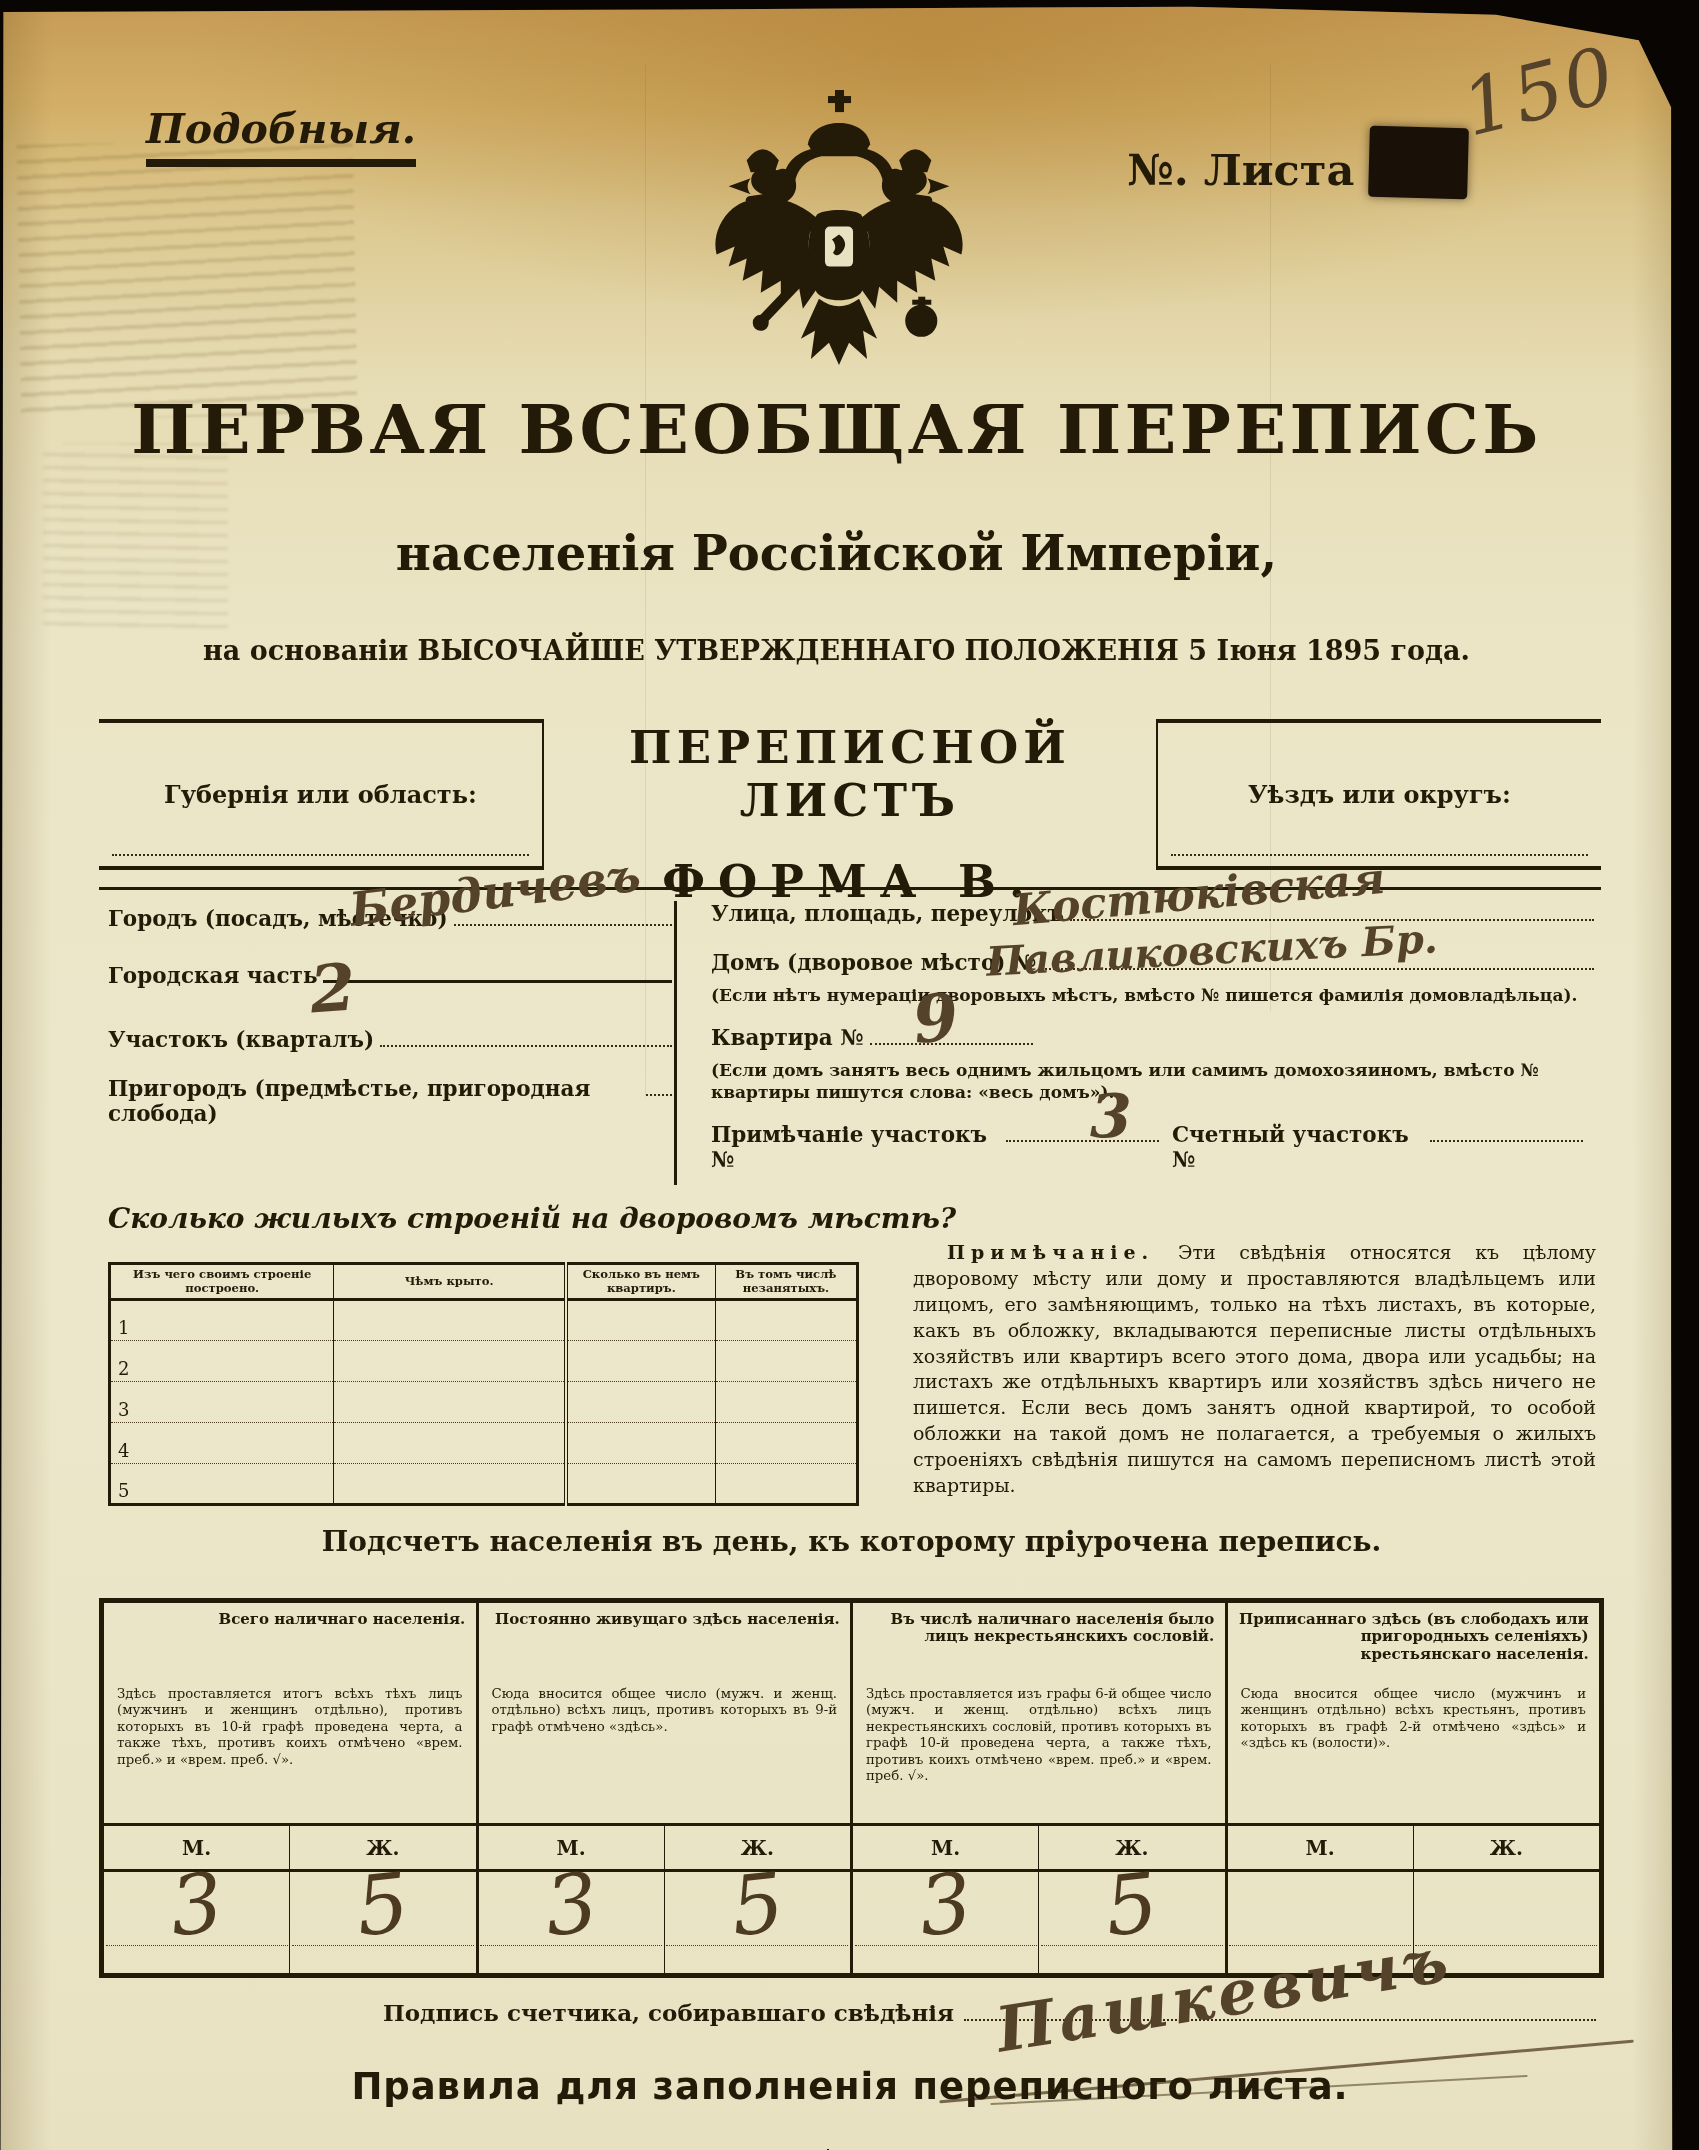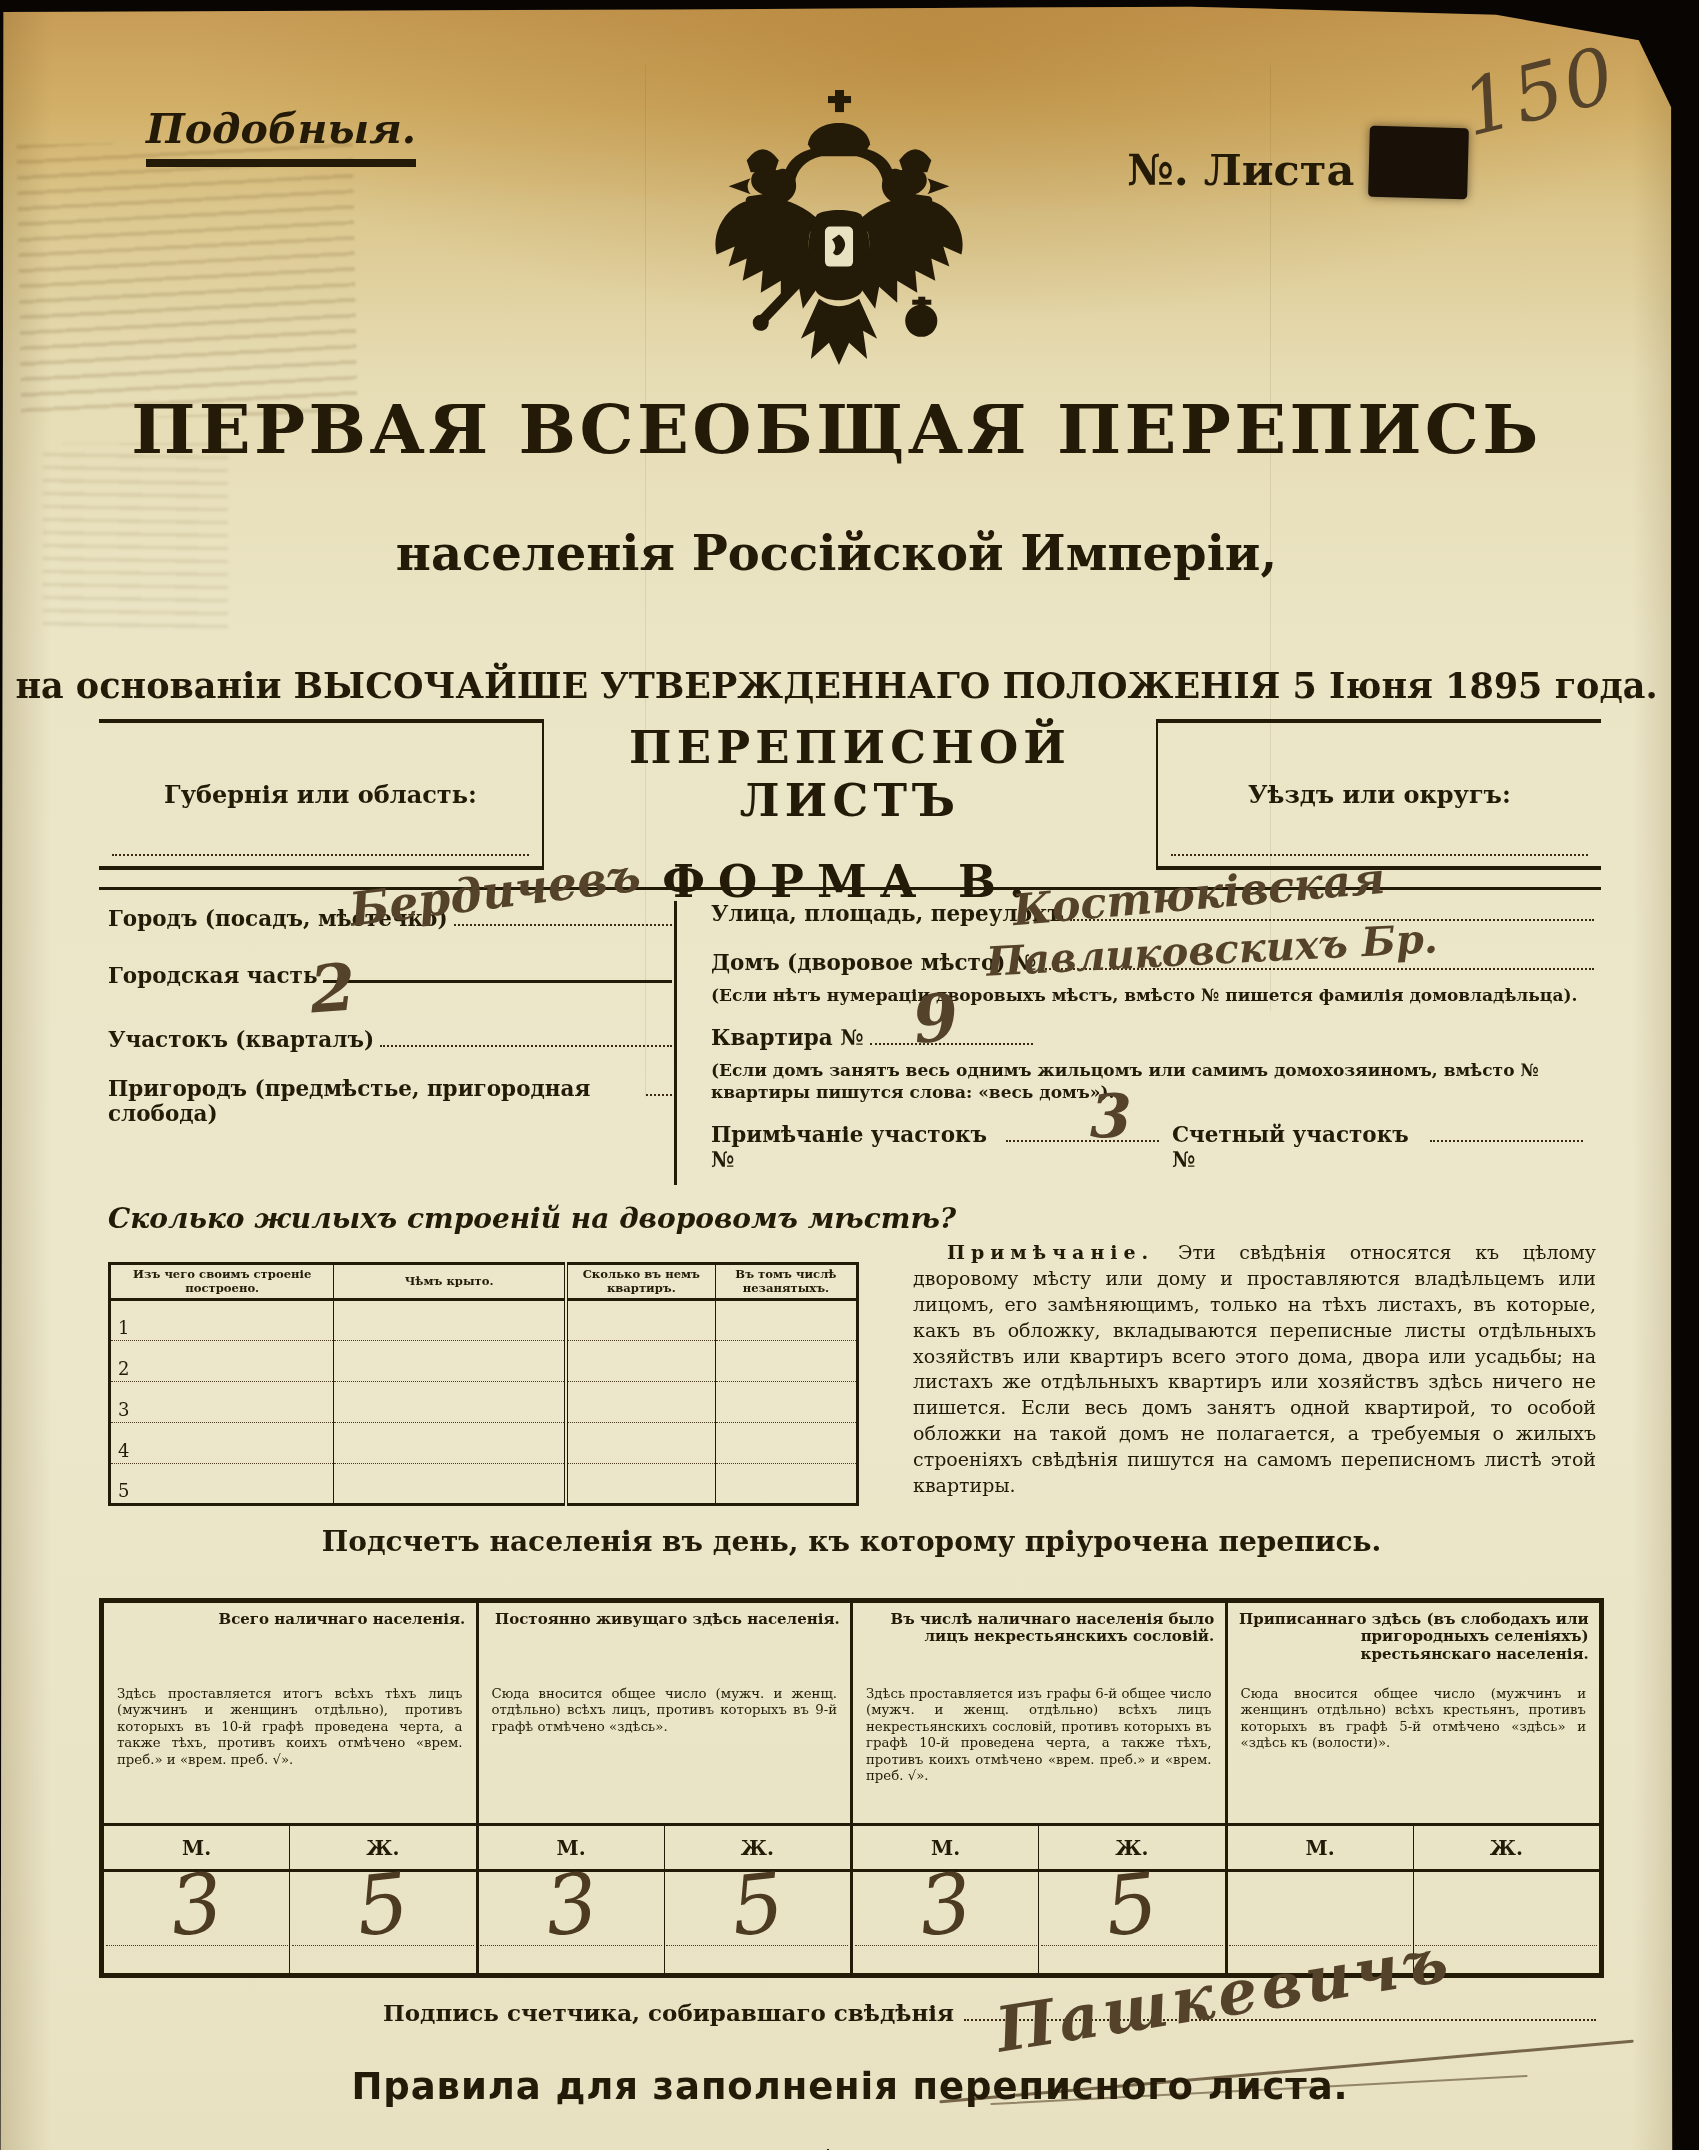--- a/index.html
+++ b/index.html
@@ -37,21 +37,21 @@
   .sheet{position:absolute; left:1127px; top:114px; font-size:43px; font-weight:bold; white-space:nowrap;}
   .blot{display:inline-block; width:99px; height:71px; background:#191008; border-radius:4.3px;
         transform:translateY(13px) rotate(1.5deg); box-shadow:0 0 9.5px rgba(25,16,8,.55); vertical-align:baseline;}
   .hand{font-family:"DejaVu Serif", serif; font-style:italic; color:var(--hand);}
   .hand-sheetno{position:absolute; left:1462px; top:47px; font-size:77px; transform:rotate(-14deg); letter-spacing:2.6px;}
 
   
   .titles{position:absolute; left:0; top:389px; width:1673px; text-align:center;}
   .t1{font-size:68px; font-weight:bold; letter-spacing:3.4px;}
   .t2{margin-top:56px; font-size:48px; font-weight:bold;}
-  .t3{margin-top:84px; font-size:35px; font-weight:bold;}
+  .t3{margin-top:54px; font-size:27px; font-weight:bold;}
 
   
   .band{position:absolute; left:99px; top:719px; width:1502px; display:flex; align-items:stretch;}
   .band-box{width:445px; height:151px; border-top:4.3px solid var(--ink); border-bottom:4.3px solid var(--ink);
             position:relative; display:flex; align-items:center; justify-content:center;
             font-size:24px; font-weight:bold;}
   .band-left{border-right:2.6px solid var(--ink);}
   .band-right{border-left:2.6px solid var(--ink);}
   .band-box .dots{position:absolute; left:13px; right:13px; bottom:10.3px; border-bottom:2.2px dotted #38290f;}
   .band-center{flex:1; text-align:center; padding-top:1.7px;}
@@ -351,21 +351,21 @@
               <span class="gd">3</span>
             </div>
           <div class="dc">
               <span class="gd">5</span>
             </div>
         </div>
       </div>
 
       <div class="grp">
         <div class="g-title">Приписаннаго здѣсь (въ слободахъ или пригородныхъ селеніяхъ) крестьянскаго населенія.</div>
-        <div class="g-desc">Сюда вносится общее число (мужчинъ и женщинъ отдѣльно) всѣхъ крестьянъ, противъ которыхъ въ графѣ 5-й отмѣчено «здѣсь» и «здѣсь къ (волости)».</div>
+        <div class="g-desc">Сюда вносится общее число (мужчинъ и женщинъ отдѣльно) всѣхъ крестьянъ, противъ которыхъ въ графѣ 2-й отмѣчено «здѣсь» и «здѣсь къ (волости)».</div>
         <div class="g-mzhrow">
           <span>М.</span>
           <span>Ж.</span>
         </div>
         <div class="g-datarow">
           <div class="dc">
               <span class="gd"></span>
             </div>
           <div class="dc">
               <span class="gd"></span>

